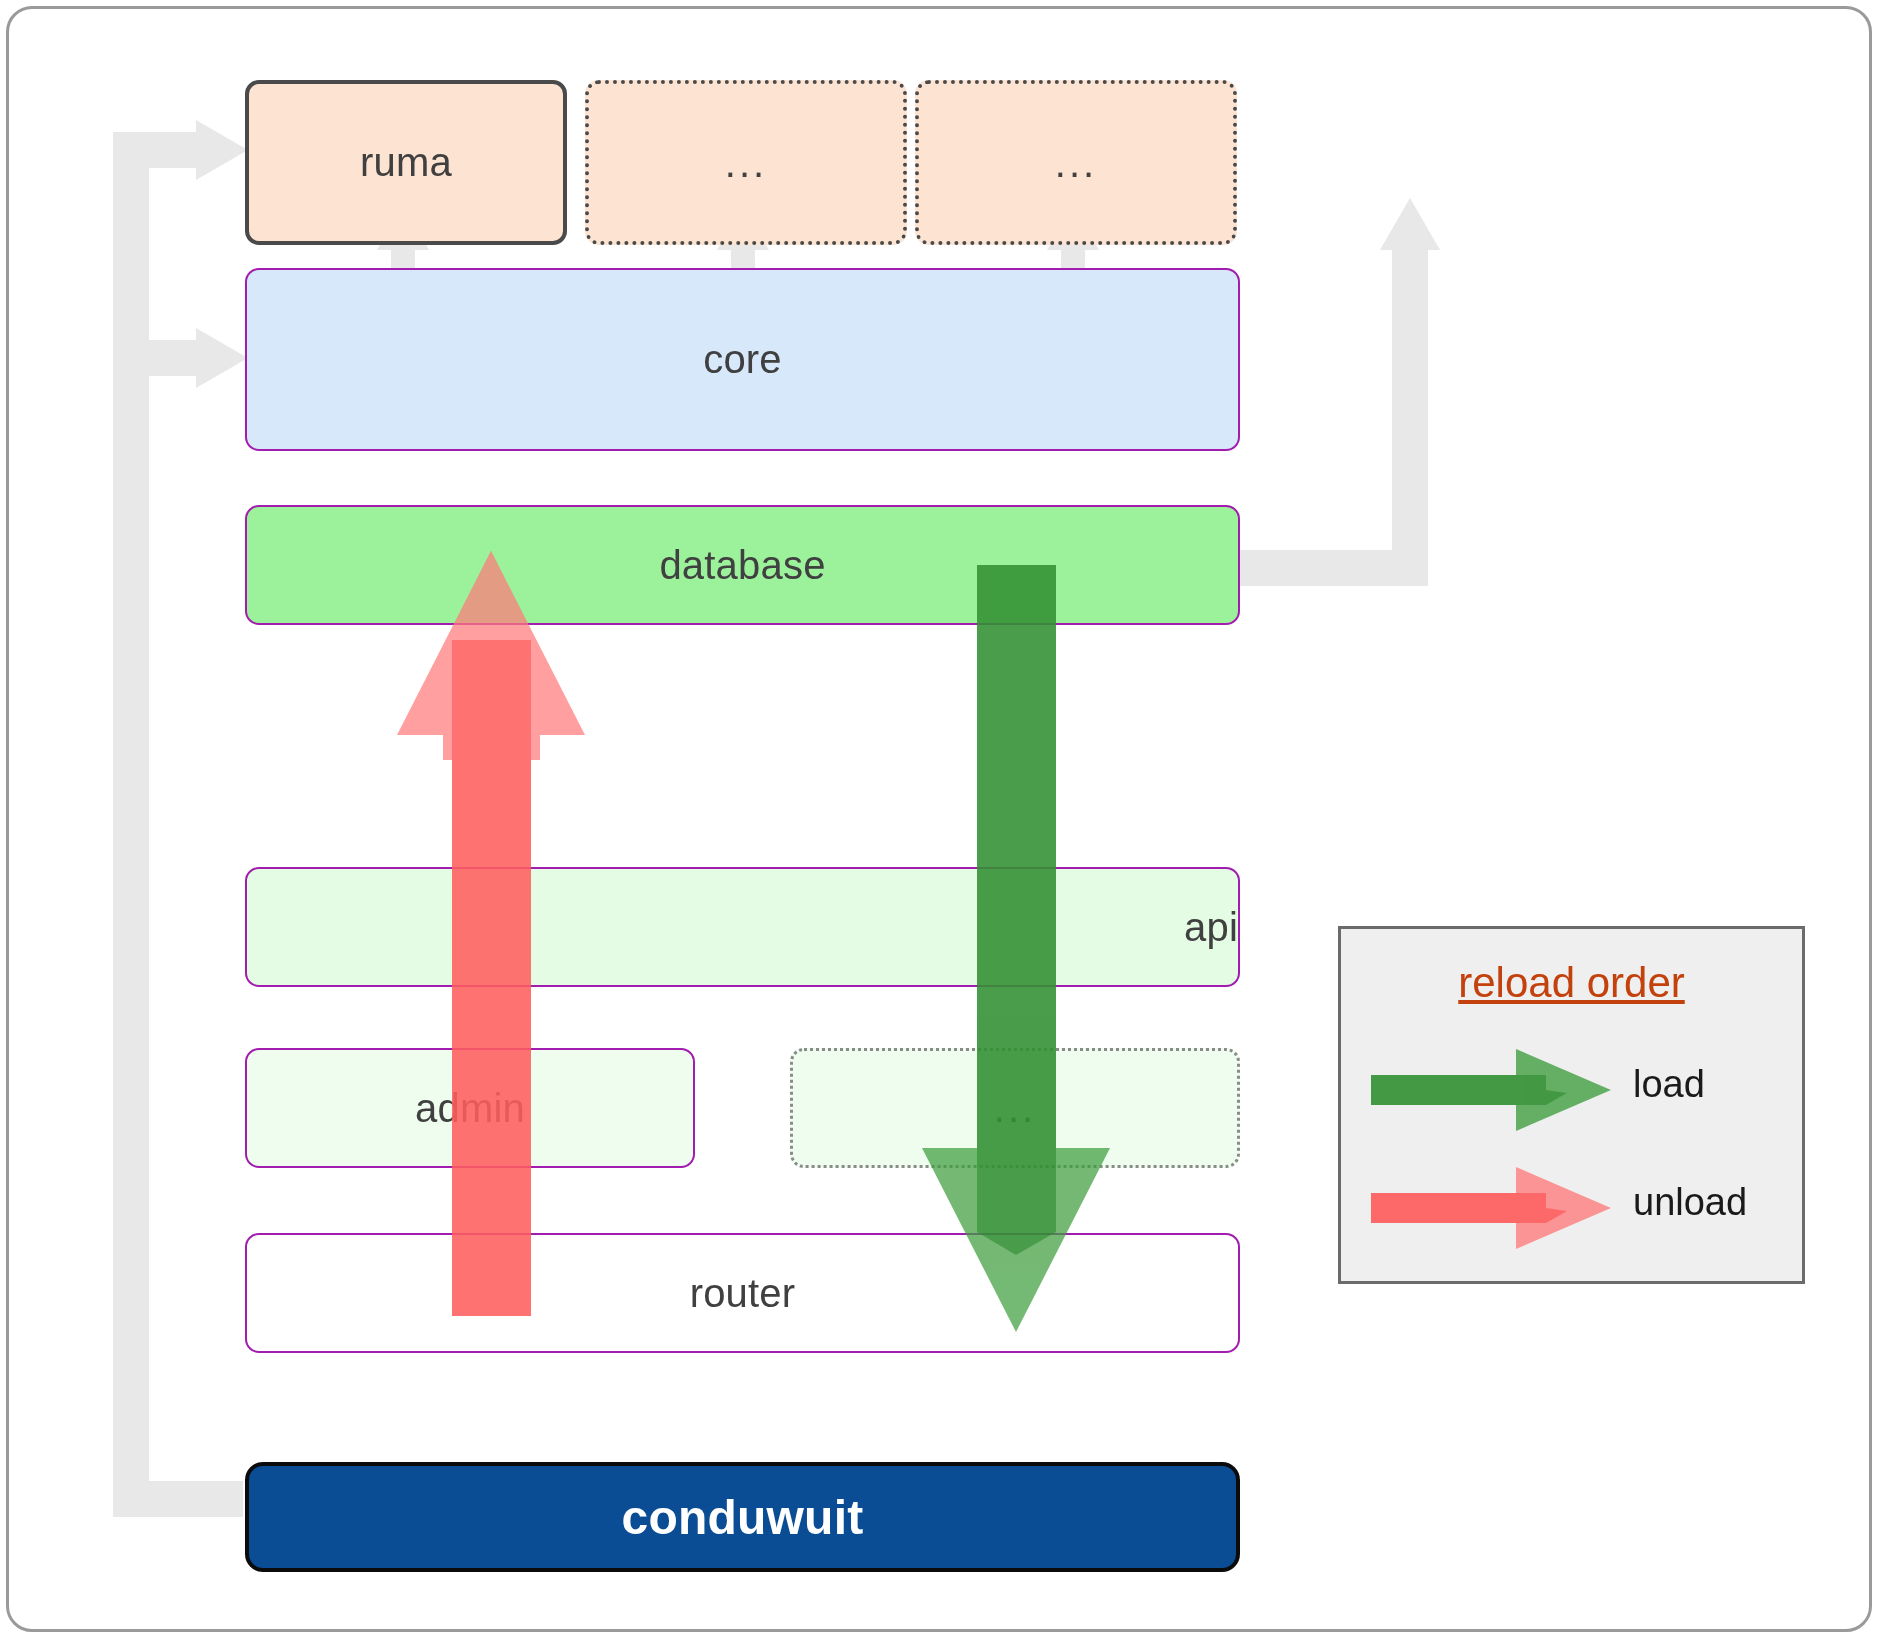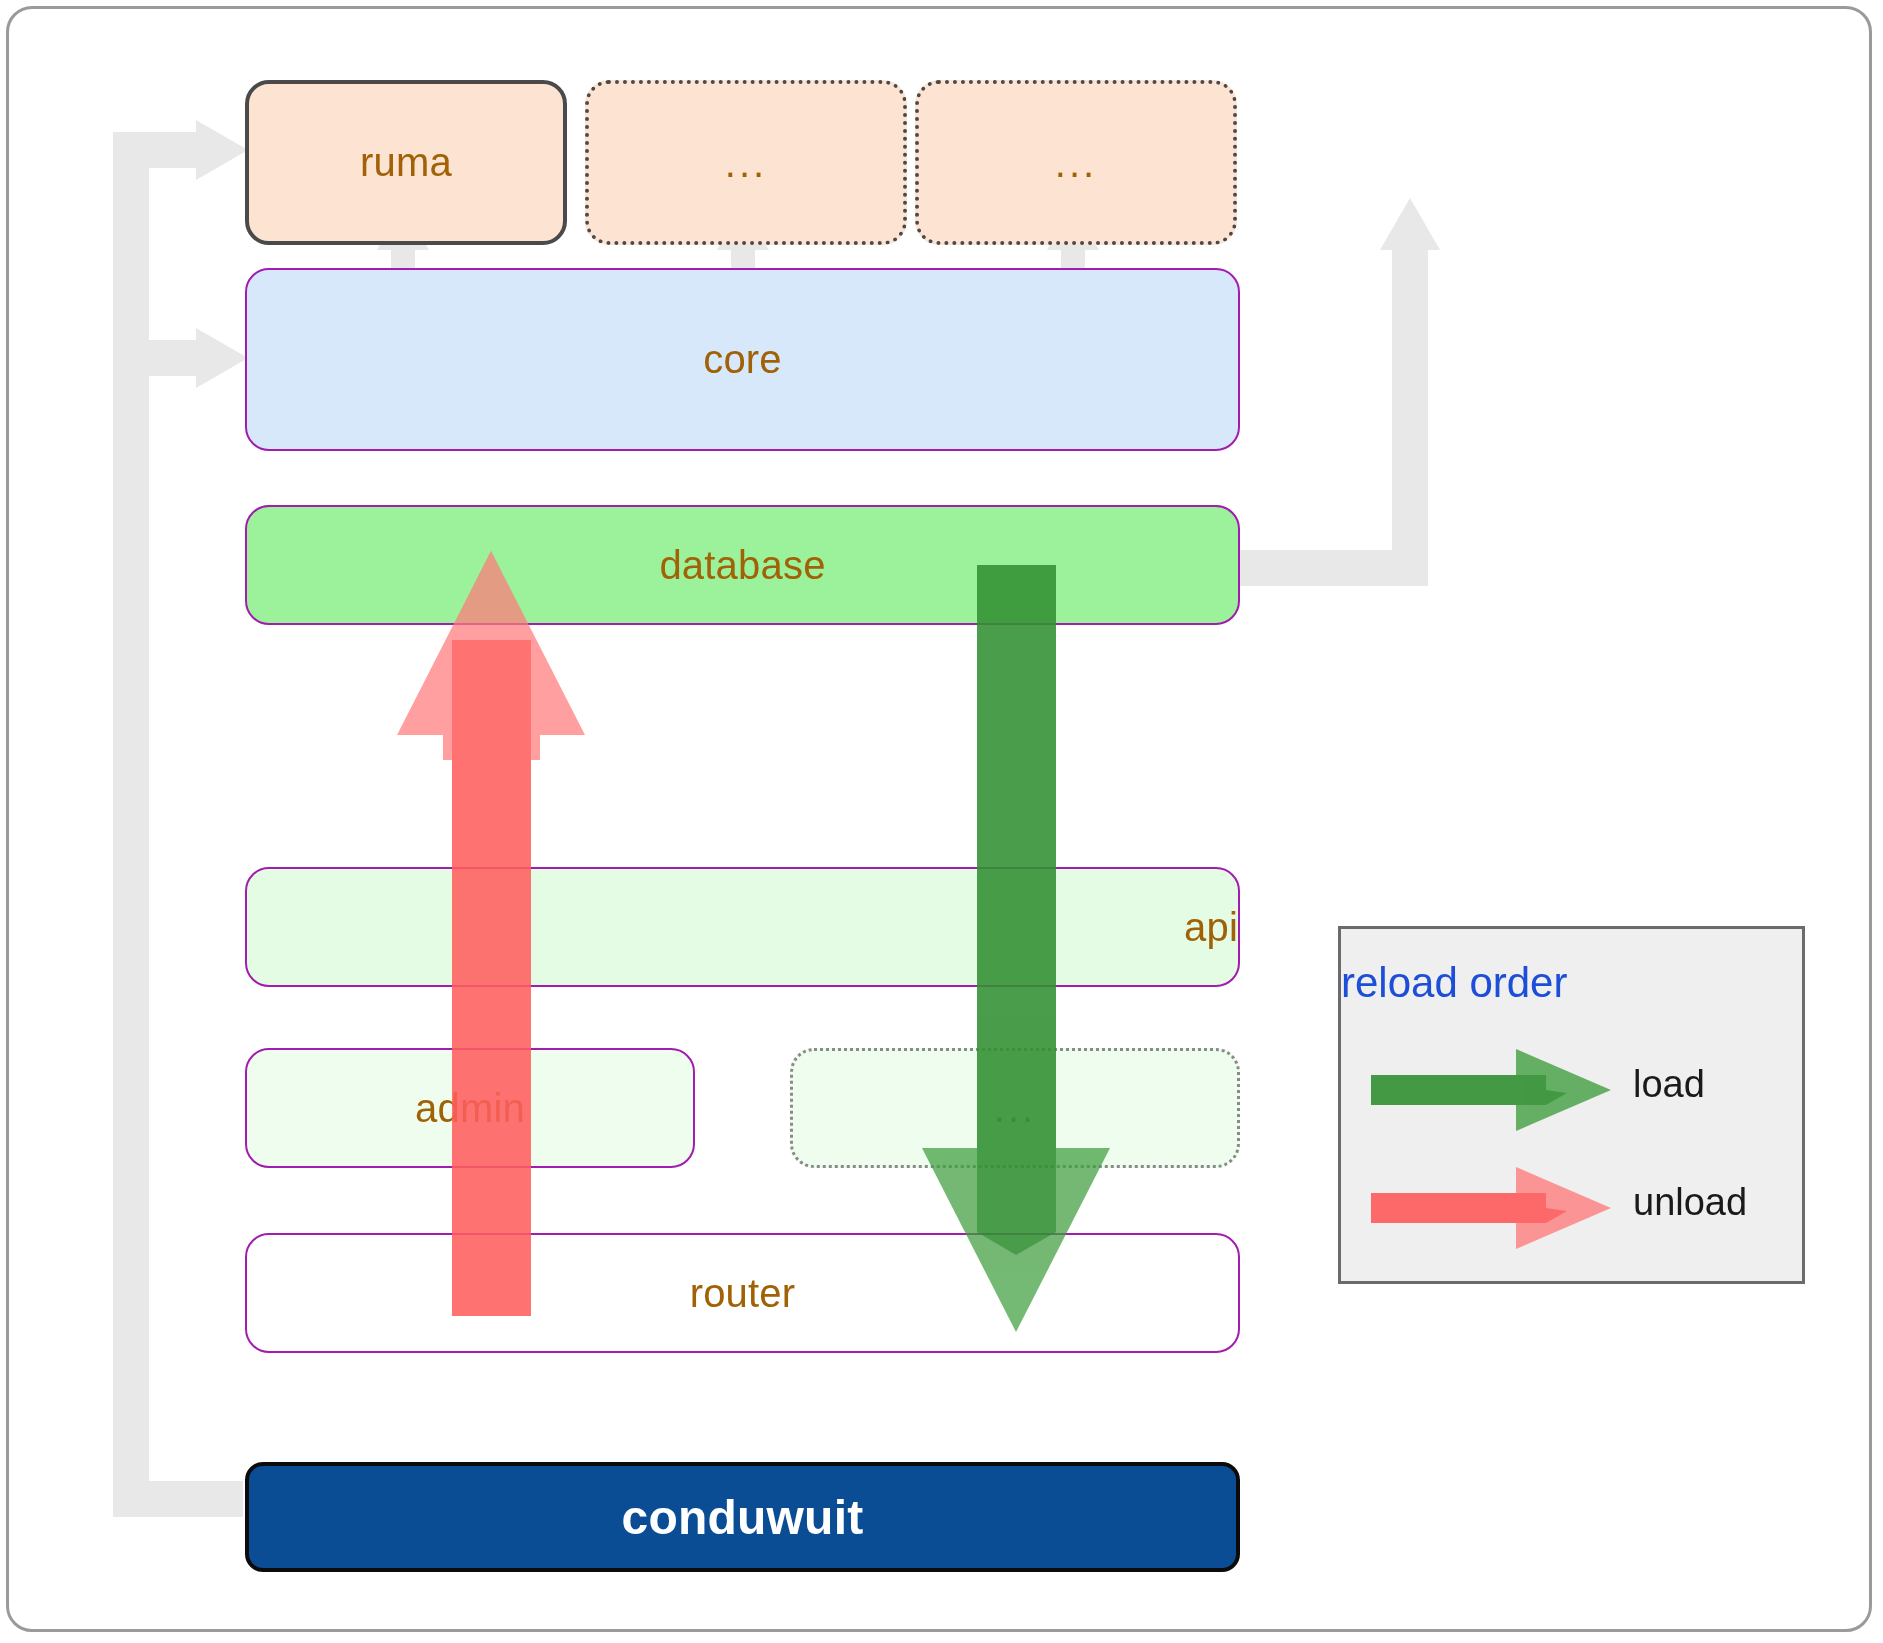--- a/index.html
+++ b/index.html
@@ -26,23 +26,23 @@
     border-radius: 26px;
     box-sizing: border-box;
     background: transparent;
   }
   .node {
     position: absolute;
     box-sizing: border-box;
     display: flex;
     align-items: center;
     justify-content: center;
-    border-radius: 24px;
+    border-radius: 14px;
     font-size: 40px;
-    color: #a16207;
+    color: #404040;
     letter-spacing: 0.2px;
     z-index: 5;
   }
   .node.solid-dark {
     border: 4px solid #4a4a4a;
   }
   .node.dotted-dark {
     border: 4px dotted #4a4a4a;
   }
   .node.solid-gray {
@@ -87,23 +87,24 @@
     width: 467px; height: 358px;
     background: #efefef;
     border: 3px solid #6b6b6b;
     box-sizing: border-box;
     z-index: 7;
   }
   #legend-title {
     position: absolute;
     left: 0; top: 30px;
     width: 100%;
-    text-align: left;
+    text-align: center;
     font-size: 42px;
-    color: #1d4ed8;
+    color: #c2410c;
+    text-decoration: underline;
   }
   .legend-row {
     position: absolute;
     left: 0;
     width: 100%;
     height: 86px;
   }
   .legend-label {
     position: absolute;
     left: 292px;

